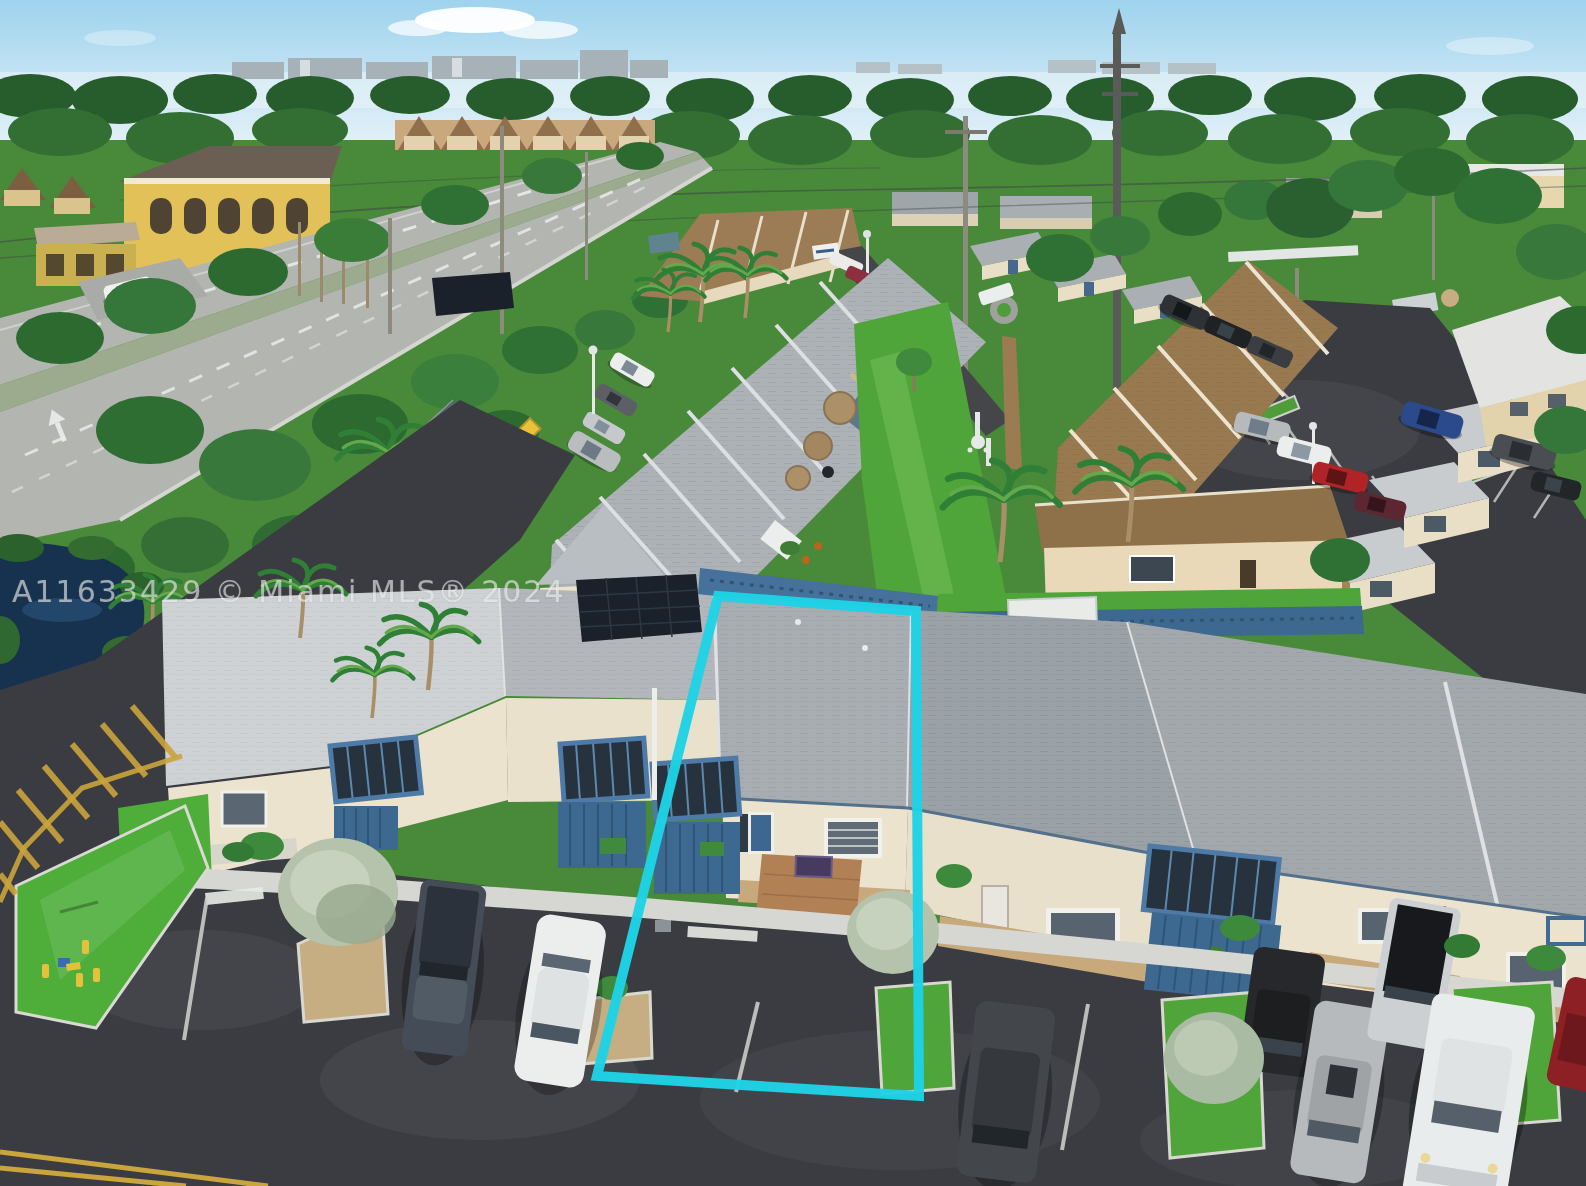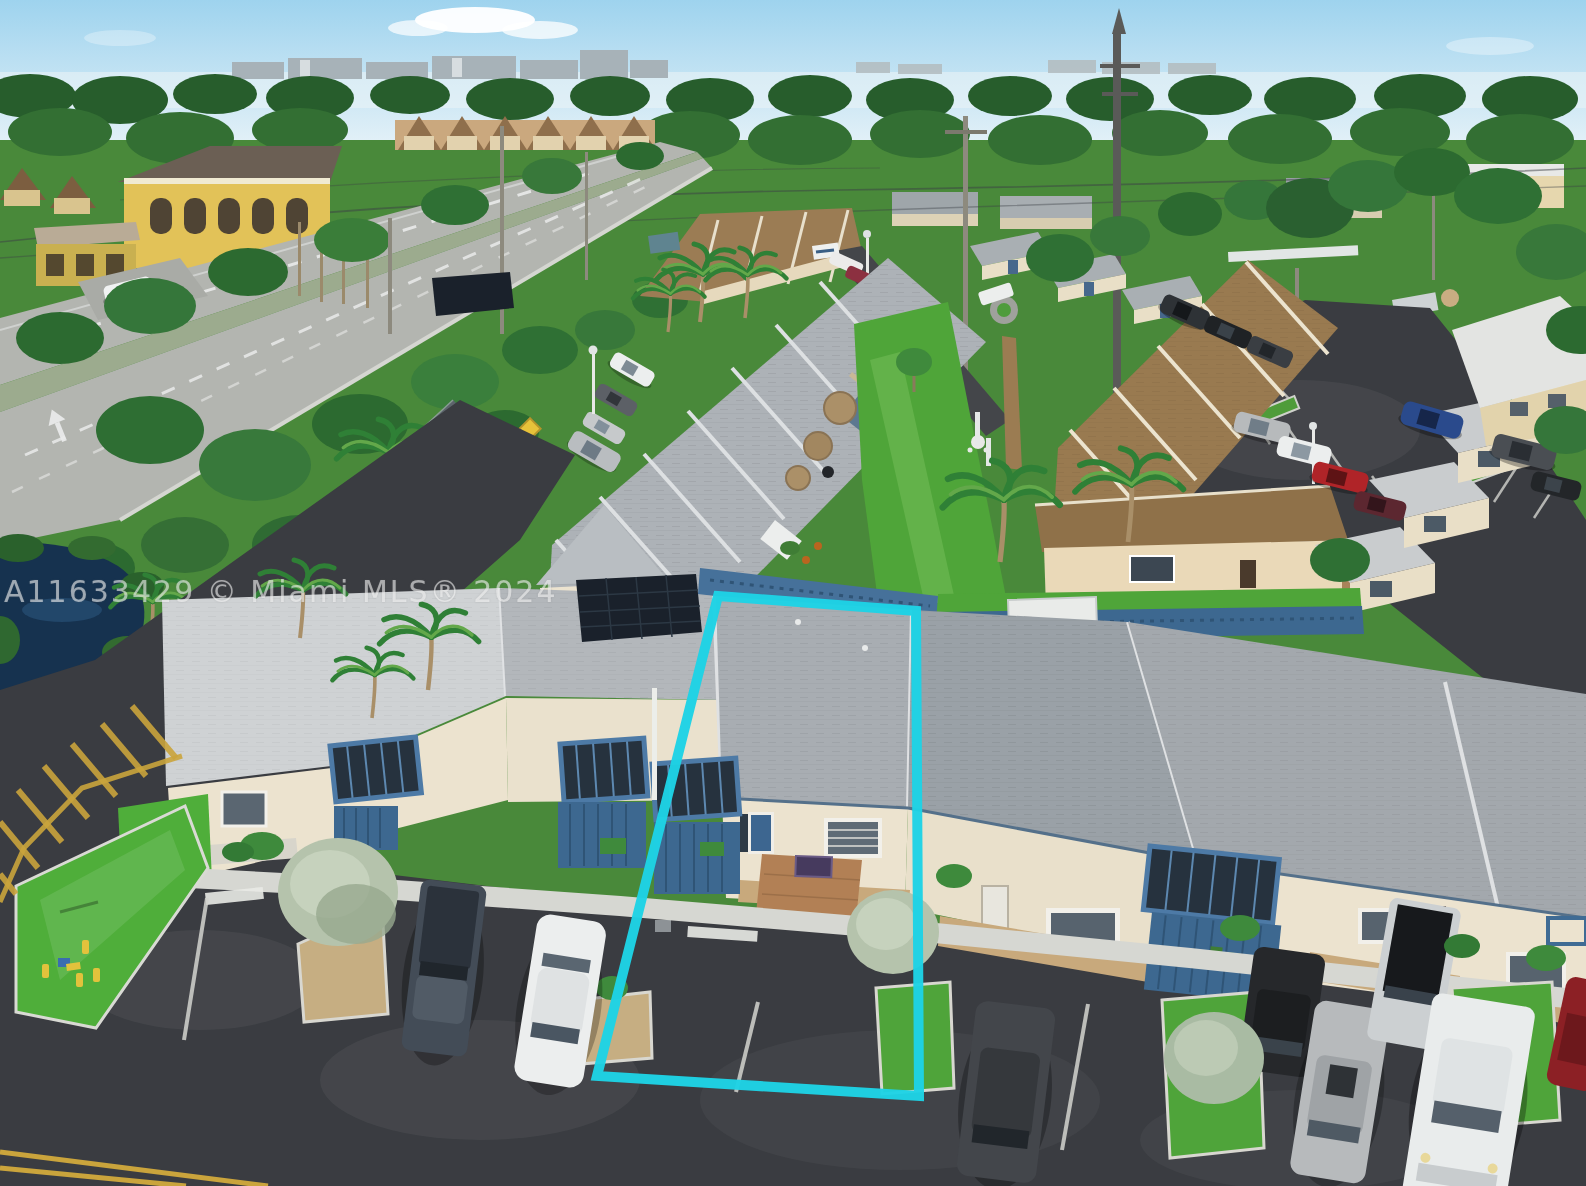--- a/index.html
+++ b/index.html
@@ -1,19 +1,19 @@
 <!DOCTYPE html>
 <html><head>
 <meta charset="utf-8">
 <style>
   html,body{margin:0;padding:0;background:#222;}
   .stage{position:relative;width:1586px;height:1186px;overflow:hidden;
          font-family:"DejaVu Sans","Liberation Sans",sans-serif;background:#49893a;}
   .stage svg{position:absolute;left:0;top:0;display:block;}
-  .watermark{position:absolute;left:4px;top:574px;font-size:30px;font-weight:500;
+  .watermark{position:absolute;left:12px;top:574px;font-size:30px;font-weight:500;
              letter-spacing:2px;color:rgba(255,255,255,0.55);white-space:nowrap;
              text-shadow:0 0 2px rgba(120,120,120,0.25);pointer-events:none;}
 </style>
 </head>
 <body>
 
 <div class="stage">
 <svg width="1586" height="1186" viewBox="0 0 1586 1186">
   <defs>
     <linearGradient id="skyG" x1="0" y1="0" x2="0" y2="1">

